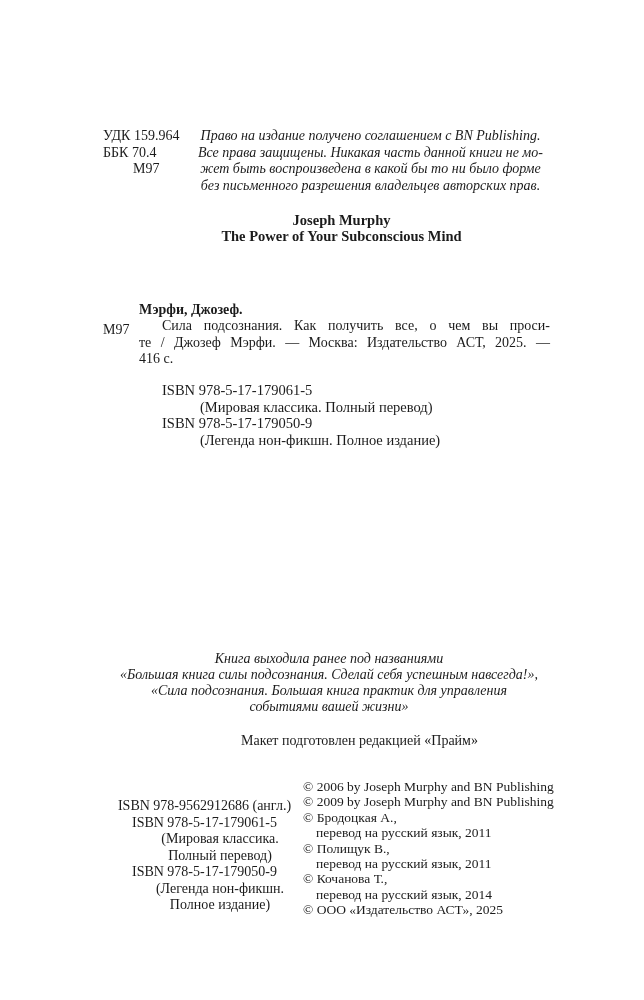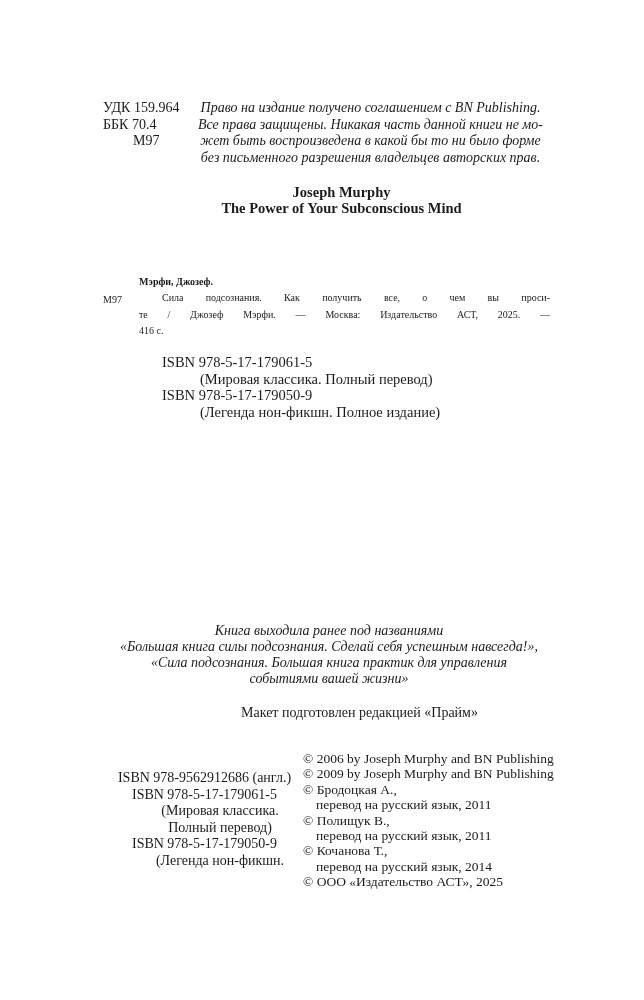--- a/index.html
+++ b/index.html
@@ -8,34 +8,34 @@
     background: #ffffff;
     font-family: "Liberation Serif", "DejaVu Serif", serif;
   }
   .page {
     position: relative;
     width: 644px; height: 1000px;
     background: #ffffff;
     color: #1b1b1b;
     overflow: hidden;
   }
-  .page > div { position: absolute; }
+  .page > div { position: absolute; margin-top: 28px; }
 
   
   .classification { top: 100px; left: 103px; width: 447px; display: flex; font-size: 14px; line-height: 16.5px; }
   .codes { width: 88px; flex: none; white-space: nowrap; }
   .codes .sign { margin-left: 30px; }
   .rights { flex: 1; text-align: center; font-style: italic; white-space: nowrap; }
 
   
   .original-title { top: 185px; left: 103px; width: 447px; box-sizing: border-box; padding-left: 30px;
     text-align: center; font-weight: bold; font-size: 14.5px; line-height: 15.5px; white-space: nowrap; }
 
   
-  .catalog { top: 273px; left: 103px; width: 447px; font-size: 10px; }
+  .catalog { top: 273px; left: 103px; width: 447px; font-size: 14px; }
   .catalog .author-header { font-weight: bold; margin-left: 36px; line-height: 17px; }
   .catalog .author-sign { position: absolute; left: 0; top: 21px; }
   .catalog .catalog-lines { margin-left: 36px; line-height: 16.5px; }
   .catalog-lines .ln.first { text-indent: 23px; }
 
   
   .fill .ln:not(.last) { text-align: justify; text-align-last: justify; }
 
   
   .isbn-block { top: 354px; left: 162px; width: 388px; font-size: 14.5px; line-height: 16.5px; white-space: nowrap; }
@@ -128,20 +128,21 @@
   <div class="layout-credit">Макет подготовлен редакцией «Прайм»</div>
 
   <div class="bottom-left">
 
   <div class="ln first">ISBN 978-9562912686 (англ.)</div>
       <div class="ln">ISBN 978-5-17-179061-5</div>
       <div class="ln indent">(Мировая классика.</div>
       <div class="ln indent">Полный перевод)</div>
       <div class="ln">ISBN 978-5-17-179050-9</div>
       <div class="ln indent">(Легенда нон-фикшн.</div>
+      <div class="ln last indent">Полное издание)</div>
     </div>
   <div class="bottom-right">
 
   <div class="ln first">© 2006 by Joseph Murphy and BN Publishing</div>
       <div class="ln">© 2009 by Joseph Murphy and BN Publishing</div>
       <div class="ln">© Бродоцкая А.,</div>
       <div class="ln indent">перевод на русский язык, 2011</div>
       <div class="ln">© Полищук В.,</div>
       <div class="ln indent">перевод на русский язык, 2011</div>
       <div class="ln">© Кочанова Т.,</div>

